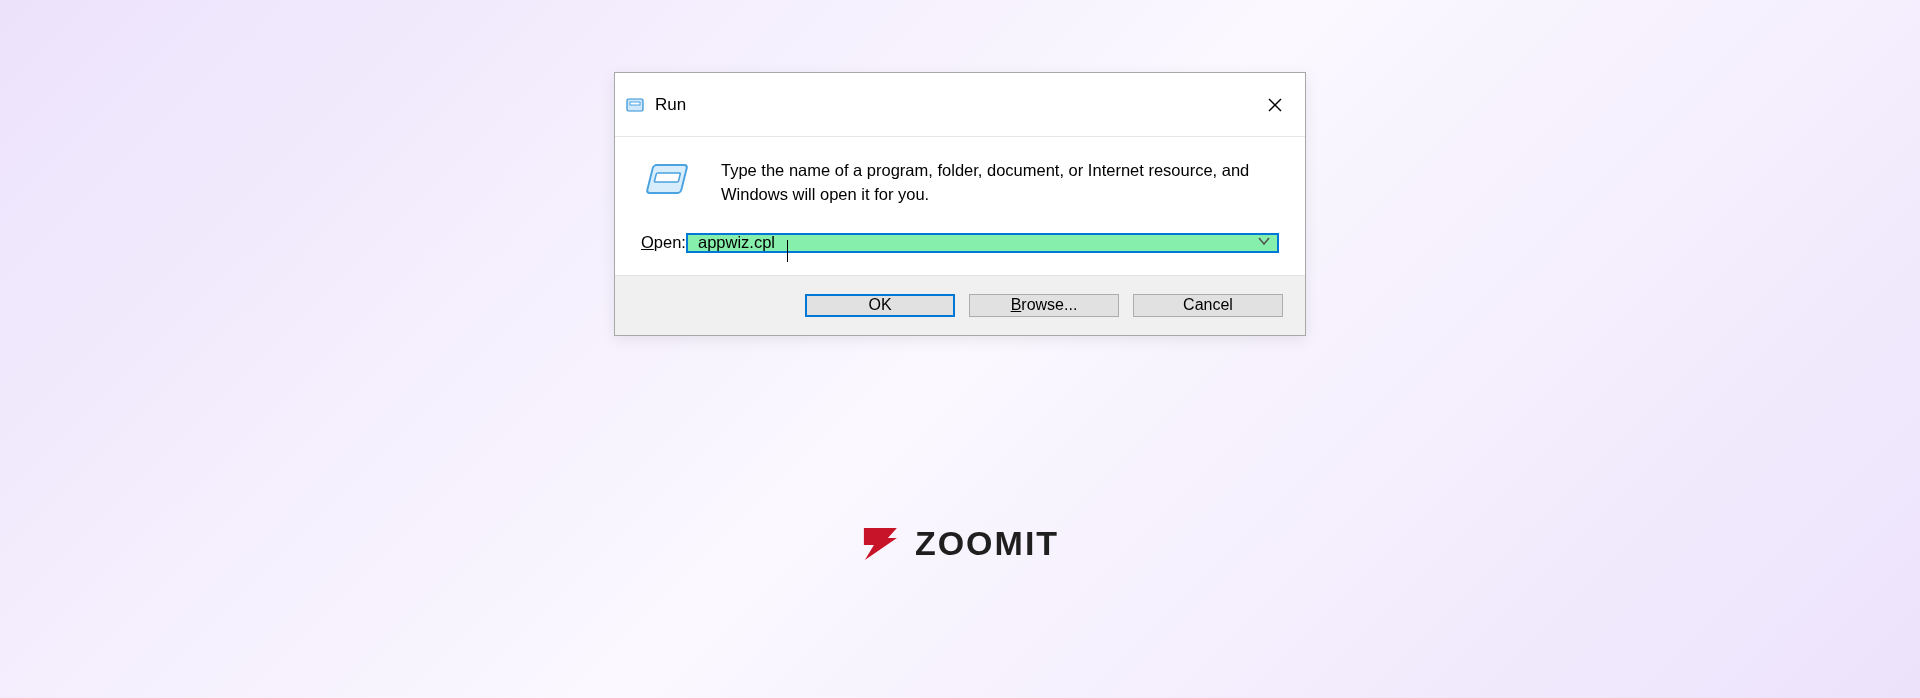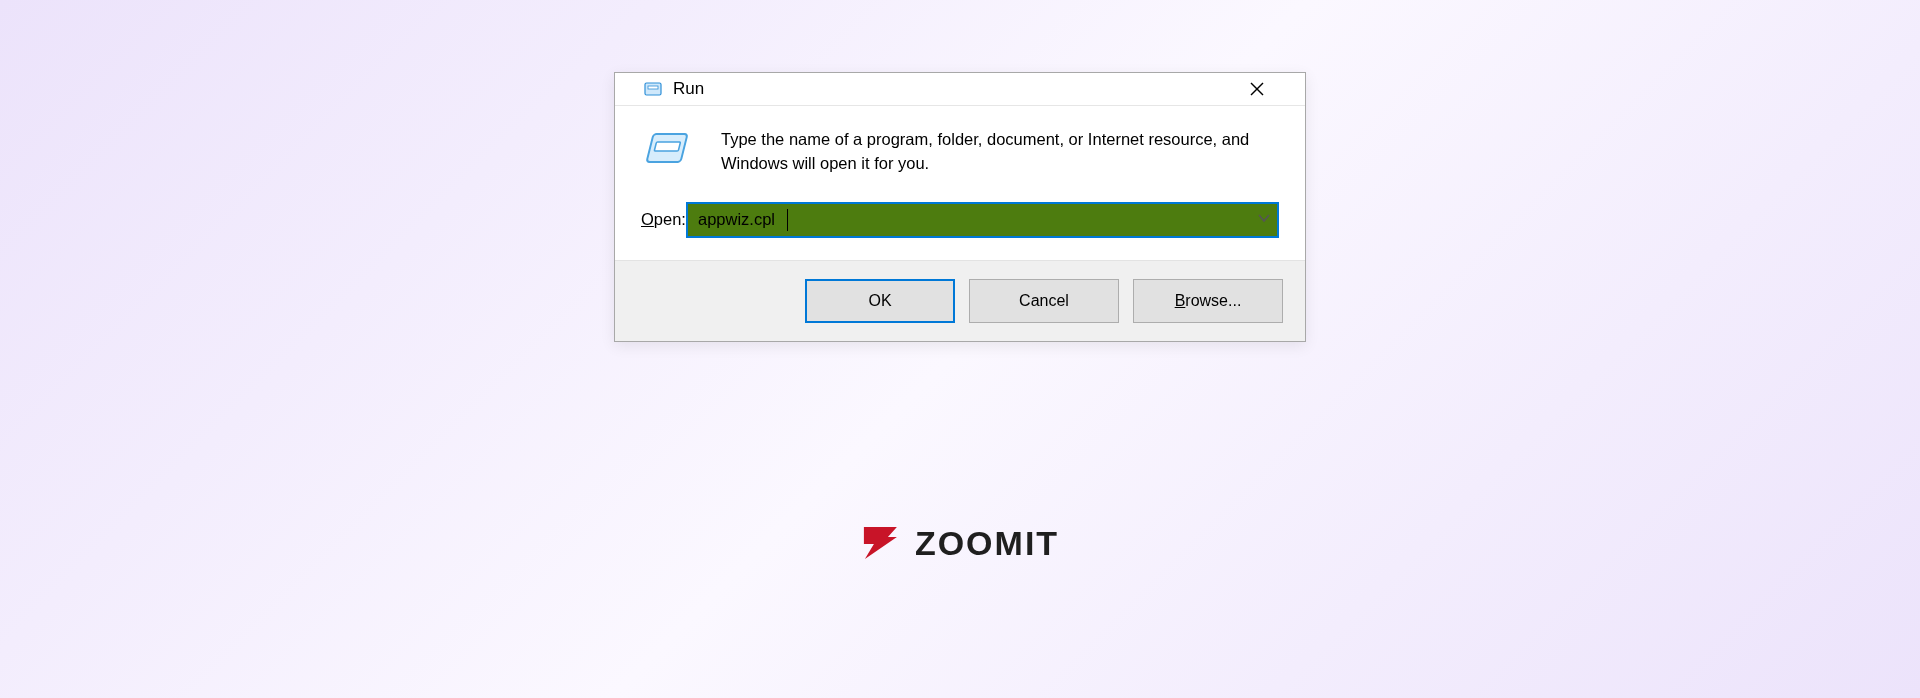--- a/index.html
+++ b/index.html
@@ -17,24 +17,24 @@
     left: 50%;
     top: 72px;
     transform: translateX(-50%);
     width: 692px;
     background: #ffffff;
     border: 1px solid #a8a8a8;
     box-shadow: 0 4px 14px rgba(0,0,0,0.08);
   }
 
   .titlebar {
-    height: 33px;
+    height: 64px;
     display: flex;
     align-items: center;
-    padding: 0 28px;
+    padding: 0 10px;
     border-bottom: 1px solid #e6e6e6;
   }
   .titlebar-icon {
     width: 20px; height: 20px;
     margin-right: 10px;
     display: inline-flex; align-items:center; justify-content:center;
   }
   .titlebar-title { font-size: 17px; color: #000; }
   .titlebar-spacer { flex: 1; }
   .close-btn {
@@ -58,27 +58,27 @@
   }
   .open-label { font-size: 16.5px; color: #000; }
   .open-label .u { text-decoration: underline; }
 
   .combo {
     flex: 1;
     position: relative;
   }
   .combo-input {
     width: 100%;
-    height: 36px;
+    height: 20px;
     border: 2px solid #0078d7;
     padding: 0 34px 0 10px;
     font-size: 16.5px;
     font-family: inherit;
     outline: none;
-    background: #4d7c0f;
+    background: #86efac;
   }
   .combo-chevron {
     position: absolute;
     right: 8px; top: 50%; transform: translateY(-50%);
     pointer-events: none;
     color: #555;
   }
   .caret {
     position: absolute;
     left: 101px;
@@ -89,38 +89,38 @@
 
   .button-bar {
     background: #f0f0f0;
     border-top: 1px solid #e3e3e3;
     padding: 18px 22px;
     display: flex;
     justify-content: flex-end;
     gap: 14px;
   }
   .btn {
-    width: 150px; height: 44px;
+    width: 150px; height: 23px;
     font-size: 16px;
     font-family: inherit;
     background: #e1e1e1;
     border: 1px solid #adadad;
     cursor: pointer;
   }
   .btn.default {
     border: 2px solid #0078d7;
     background: #e1e1e1;
   }
   .btn .u { text-decoration: underline; }
 
   .watermark {
     position: absolute;
     left: 50%; transform: translateX(-50%);
     top: 524px;
-    display: flex; gap: 14px;
+    display: flex; align-items: center; gap: 14px;
   }
   .watermark-text {
     font-family: Arial, sans-serif;
     font-size: 34px;
     font-weight: 800;
     letter-spacing: 2px;
     color: #1f1f1f;
   }
 </style>
 </head>
@@ -167,24 +167,24 @@
       <span class="combo-chevron">
         <svg width="14" height="14" viewBox="0 0 14 14">
           <polyline points="2,4 7,10 12,4" fill="none" stroke="#555" stroke-width="1.6"></polyline>
         </svg>
       </span>
     </div>
   </div>
 
   <div class="button-bar">
     <button class="btn default">OK</button>
-    <button class="btn">Cancel</button>
     <button class="btn">
       <span class="u">B</span><span>rowse...</span>
     </button>
+    <button class="btn">Cancel</button>
   </div>
 
 </div>
 
 <div class="watermark">
   <svg width="40" height="38" viewBox="0 0 40 38">
     <polygon points="3,3 36,3 27,13 36,13 4,35 13,20 3,20" fill="#c81428"></polygon>
   </svg>
   <span class="watermark-text">ZOOMIT</span>
 </div>

